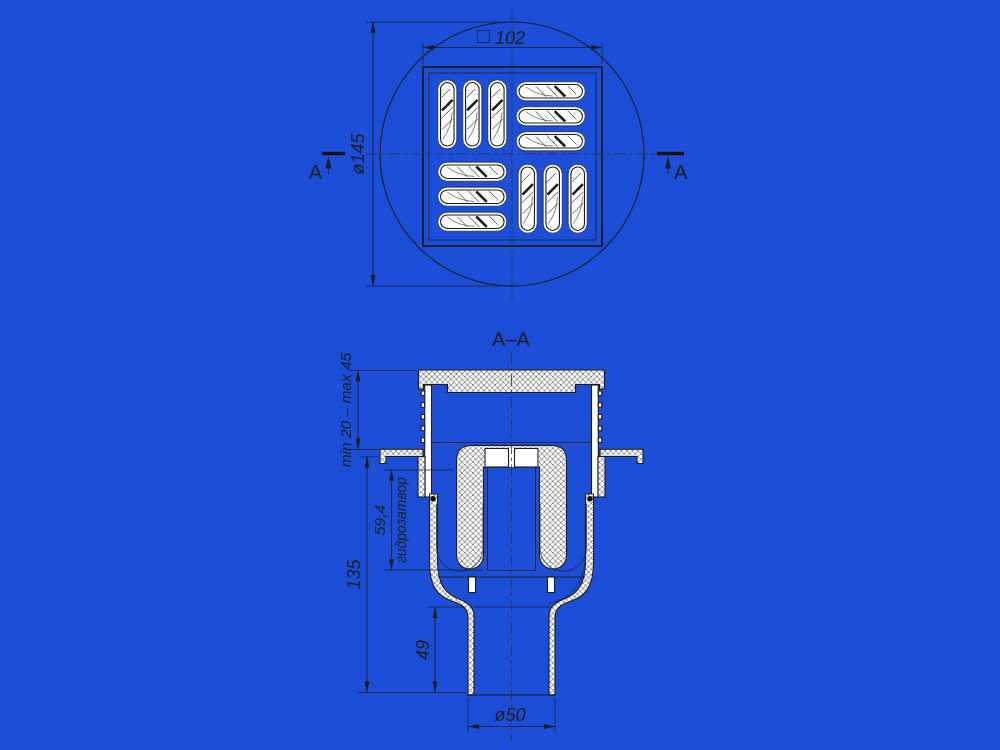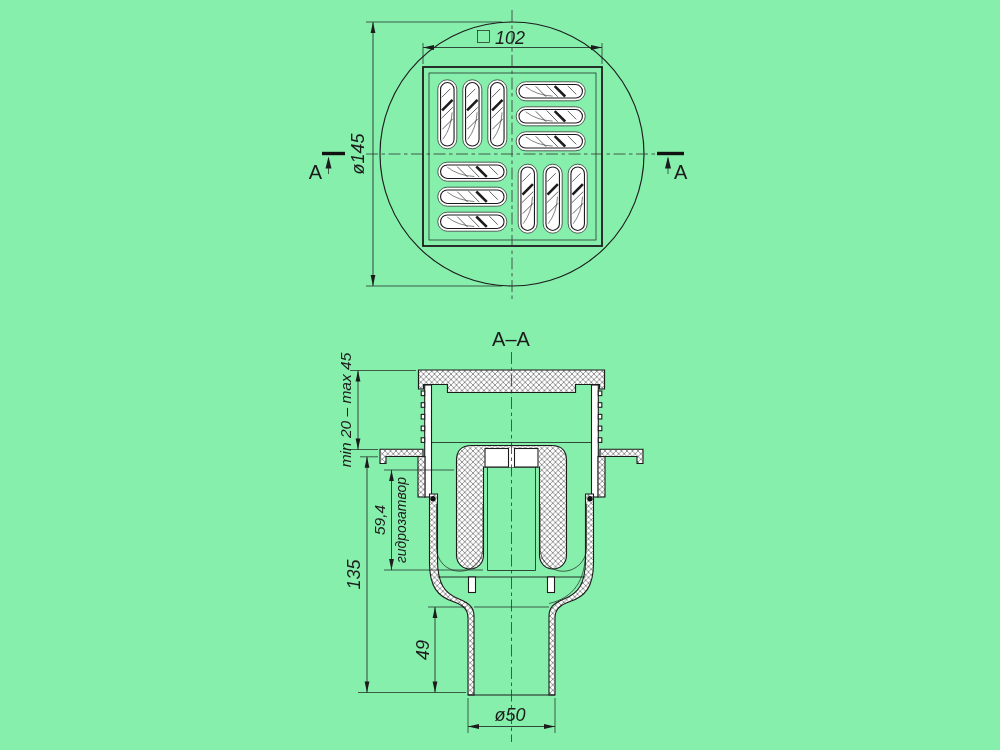--- a/index.html
+++ b/index.html
@@ -1,16 +1,16 @@
 <!DOCTYPE html>
 <html><head>
 <meta charset="utf-8">
 <style>
   html,body{margin:0;padding:0;background:#ffffff;}
-  .stage{width:1000px;height:750px;background:#86efac;position:relative;overflow:hidden;}
+  .stage{width:1000px;height:750px;background:#1d4ed8;position:relative;overflow:hidden;}
   svg{display:block;}
   .dim{font:italic 18px "Liberation Sans","DejaVu Sans",sans-serif;fill:#1c1c1c;}
   .dim-s{font:italic 15.5px "Liberation Sans","DejaVu Sans",sans-serif;fill:#1c1c1c;}
   .dim-xs{font:italic 14px "Liberation Sans","DejaVu Sans",sans-serif;fill:#1c1c1c;}
   .lbl{font:20px "Liberation Sans","DejaVu Sans",sans-serif;fill:#1c1c1c;}
   .thin{stroke:#1c1c1c;stroke-width:0.7;fill:none;}
   .med{stroke:#1c1c1c;stroke-width:1.15;fill:none;}
   .thick{stroke:#1c1c1c;stroke-width:1.8;fill:none;}
   .dimline{stroke:#1c1c1c;stroke-width:0.8;fill:none;}
   .cl{stroke:#333;stroke-width:0.8;fill:none;stroke-dasharray:12 3.5 3.5 3.5;}

